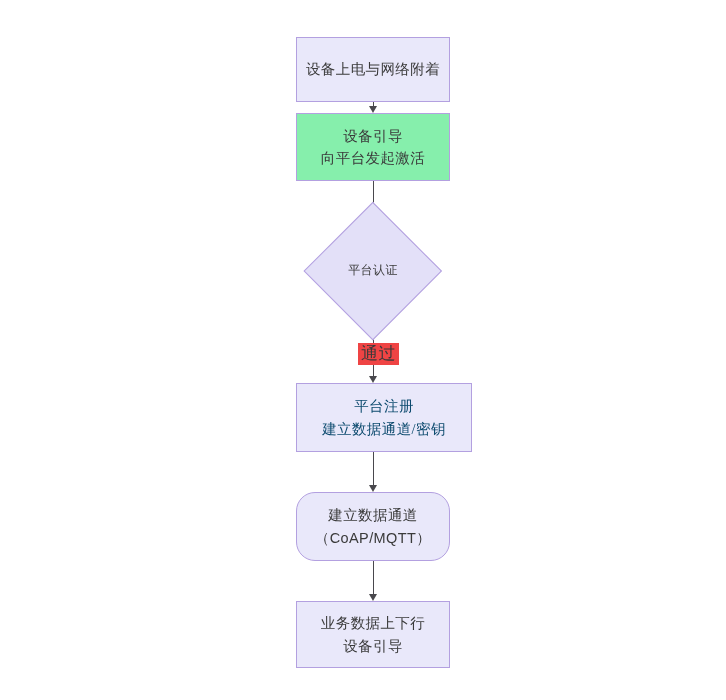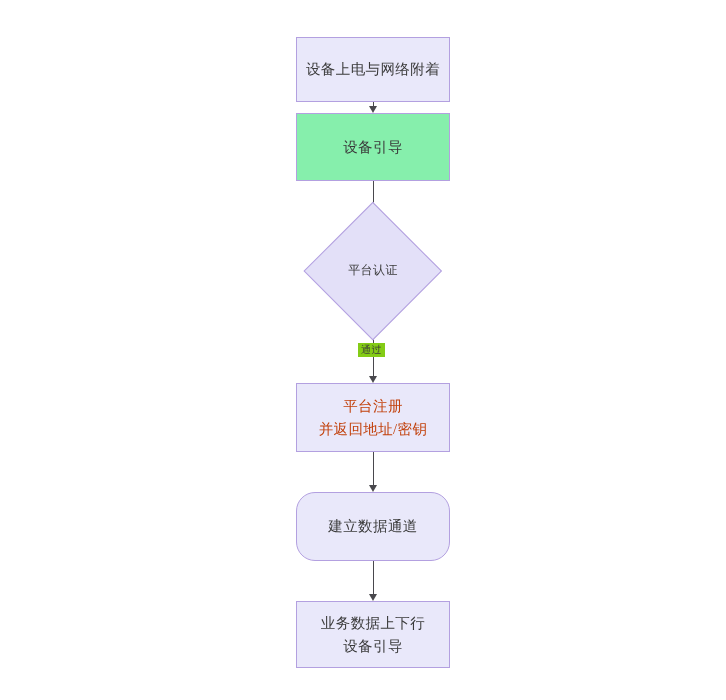--- a/index.html
+++ b/index.html
@@ -90,23 +90,23 @@
   .edge .head {
     position: absolute;
     width: 0;
     height: 0;
     border-left: 4.6px solid transparent;
     border-right: 4.6px solid transparent;
     border-top: 7.5px solid #49484d;
   }
   .edge-label {
     position: absolute;
-    background: #84cc16;
+    background: #ef4444;
     color: #3a3a3a;
-    font-size: 10px;
+    font-size: 17px;
     letter-spacing: 0.4px;
     line-height: 1.2;
     padding: 1px 3px;
     white-space: nowrap;
     z-index: 2;
     text-align: center;
   }
 </style>
 </head>
 <body>
@@ -135,31 +135,33 @@
         <div class="head" style="left: -3.95px; top: 32.5px; border-top-color: rgb(73, 72, 77);"></div>
       </div>
     </div>
 
   <div id="node-layer">
       <div class="node-box" style="left: 296px; top: 14px; width: 154px; height: 65px; background: rgb(233, 232, 250); border-color: rgb(179, 160, 224); color: rgb(58, 58, 58); margin-top: 23px;">
         <span class="line">设备上电与网络附着</span>
       </div>
       <div class="node-box" style="left: 296px; top: 113px; width: 154px; height: 68px; background: #86efac; border-color: rgb(179, 160, 224); color: rgb(58, 58, 58);">
         <span class="line">设备引导</span>
+        <span class="line">向平台发起激活</span>
       </div>
       <div class="node-diamond" style="left: 324.21px; top: 222.21px; width: 97.5807px; height: 97.5807px;">
         <div class="dia-shape" style="background: rgb(227, 224, 248); border-color: rgb(179, 160, 224);"></div>
         <div class="dia-label" style="color: rgb(58, 58, 58);">平台认证</div>
       </div>
-      <div class="node-box" style="left: 296px; top: 383px; width: 154px; height: 69px; background: rgb(233, 232, 250); border-color: rgb(179, 160, 224); color: #c2410c; font-family: Liberation Serif, serif;">
+      <div class="node-box" style="left: 296px; top: 383px; width: 176px; height: 69px; background: rgb(233, 232, 250); border-color: rgb(179, 160, 224); color: #0c4a6e; font-family: Liberation Serif, serif;">
         <span class="line">平台注册</span>
-        <span class="line">并返回地址/密钥</span>
+        <span class="line">建立数据通道/密钥</span>
       </div>
       <div class="node-box" style="left: 296px; top: 492px; width: 154px; height: 69px; background: rgb(233, 232, 250); border-color: rgb(179, 160, 224); color: rgb(58, 58, 58); border-radius: 19px;">
         <span class="line">建立数据通道</span>
+        <span class="line">（CoAP/MQTT）</span>
       </div>
       <div class="node-box" style="left: 296px; top: 601px; width: 154px; height: 67px; background: rgb(233, 232, 250); border-color: rgb(179, 160, 224); color: rgb(58, 58, 58); text-align: right;">
         <span class="line">业务数据上下行</span>
         <span class="line">设备引导</span>
       </div>
     </div>
 
   <div id="label-layer">
       <div class="edge-label" style="left: 358px; top: 343px; color: rgb(58, 58, 58);">通过</div>
     </div>

